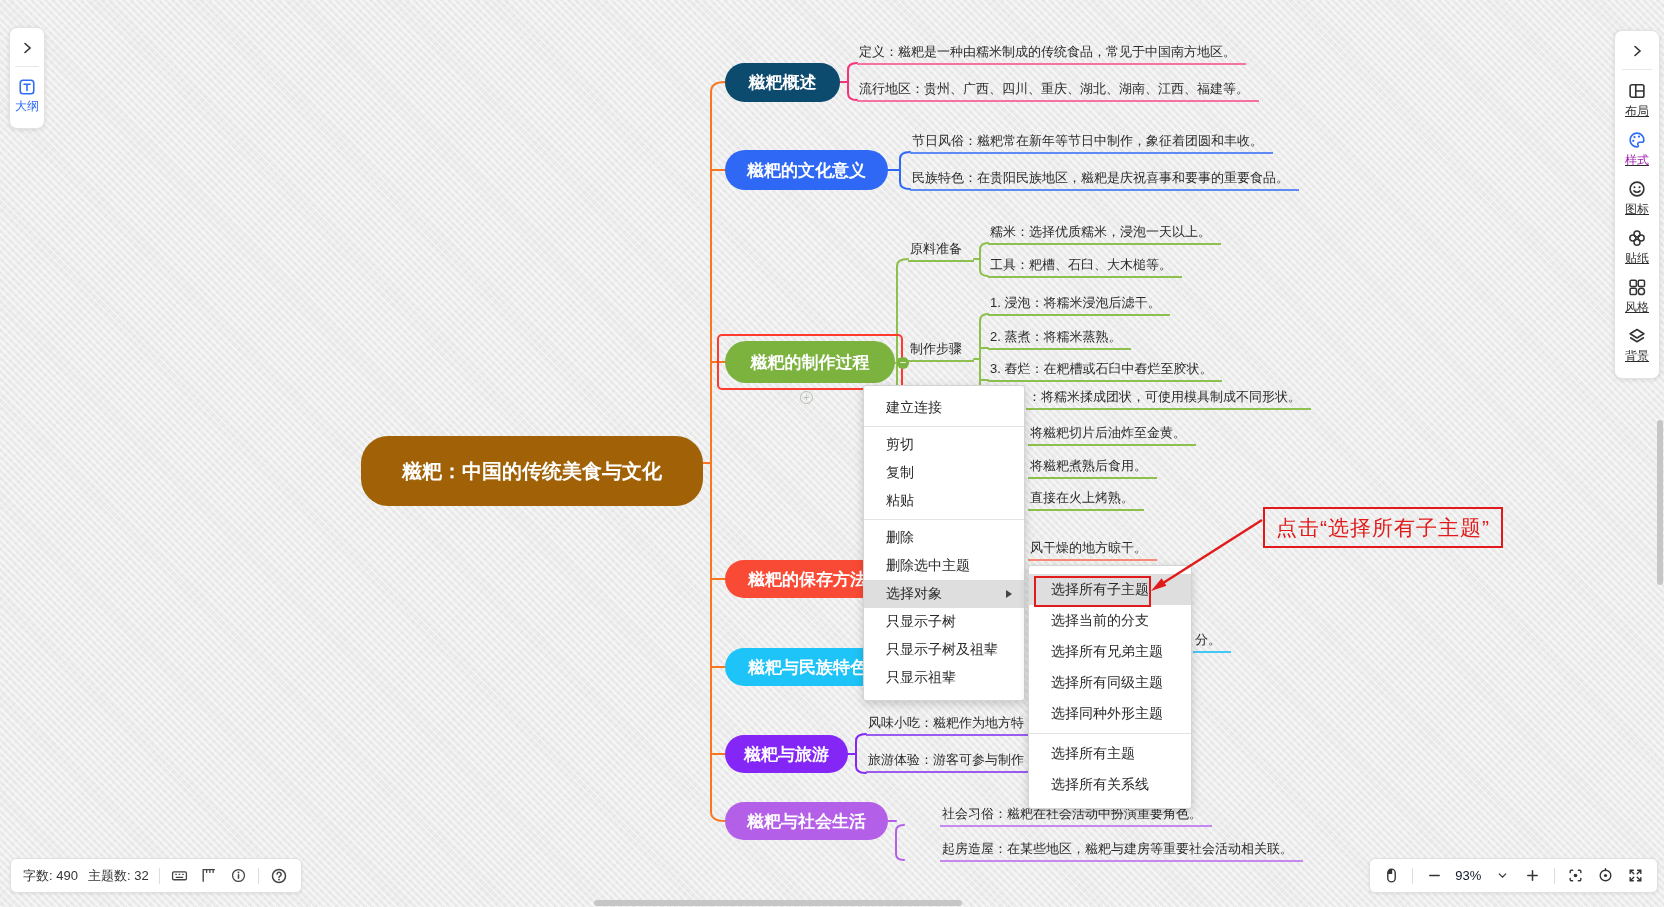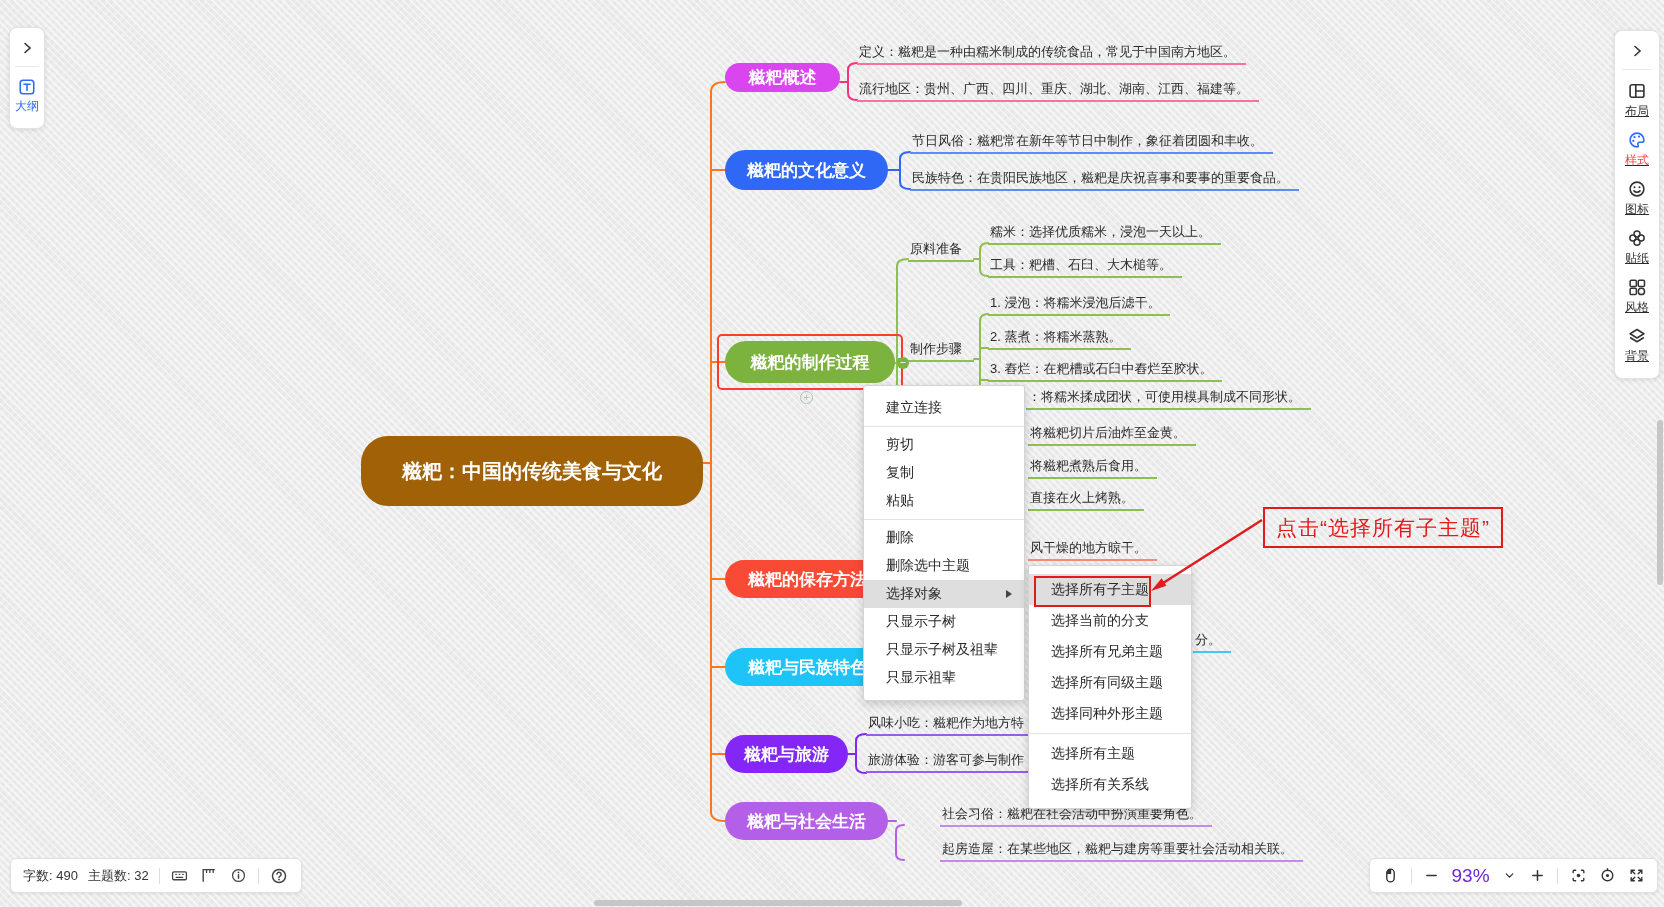--- a/index.html
+++ b/index.html
@@ -67,29 +67,29 @@
     display:flex; align-items:center; justify-content:center; z-index:12; white-space:nowrap;
     background:transparent; letter-spacing:1px;
   }
 
   
   .panel { position:absolute; background:#fff; border:1px solid #e2e2e2; border-radius:8px;
            box-shadow:0 1px 4px rgba(0,0,0,.10); z-index:20; display:flex; flex-direction:column; align-items:center; }
   .panel .sep-h { width:70%; height:1px; background:#e8e8e8; margin:6px 0; }
   .tool { display:flex; flex-direction:column; align-items:center; gap:2px; padding:5px 0; cursor:pointer; width:100%; }
   .tool span.lbl { font-size:12px; color:#333; }
-  .tool.active span.lbl { color:#ef4444; }
+  .tool.active span.lbl { color:#a21caf; }
   .iconbtn { display:flex; align-items:center; justify-content:center; width:24px; height:24px; cursor:pointer; }
 
   
   .bar { position:absolute; background:#fff; border:1px solid #e0e0e0; border-radius:6px;
          box-shadow:0 1px 3px rgba(0,0,0,.08); z-index:20; display:flex; align-items:center; padding:0 12px; gap:10px; }
   .bar .txt { font-size:13px; color:#333; white-space:nowrap; }
   .bar .sep-v { width:1px; height:16px; background:#ddd; }
-  .zoomtxt { font-size:19px; color:#6d28d9;text-align:center; }
+  .zoomtxt { font-size:13px; color:#0f172a;text-align:center; }
 
   
   .sb { position:absolute; background:#c6c6c6; border-radius:3px; z-index:22; }
 </style>
 </head>
 <body>
 
 <svg class="lines">
   <g stroke="#f8771f" stroke-width="2" fill="none" stroke-linecap="round">
     <path d="M703,463 L711,463"></path>
@@ -128,21 +128,21 @@
   <g stroke="#b45fe8" stroke-width="2" fill="none" stroke-linecap="round">
     <path d="M888,821 L896,821"></path>
     <path d="M904,825 Q896,825 896,831 L896,854 Q896,860 904,860"></path>
   </g>
 </svg>
 
 <div class="node central abs" style="left:361px; top:436px; width:342px; height:70px; background:#a16207; border-radius:27px;">
   <span>糍粑：中国的传统美食与文化</span>
 </div>
 
-<div class="node" style="left:725px; top:63px; width:115px; height:29px; background:#d946ef; border-radius:20px;">
+<div class="node" style="left:725px; top:63px; width:115px; height:39px; background:#0c4a6e; border-radius:20px;">
   <span>糍粑概述</span>
 </div>
 <div class="node" style="left:725px; top:150px; width:163px; height:40px; background:#2e68f5; border-radius:20px;">
   <span>糍粑的文化意义</span>
 </div>
 <div class="node" style="left:725px; top:341px; width:170px; height:42px; background:#7cb23e; border-radius:21px;">
   <span>糍粑的制作过程</span>
 </div>
 <div class="sel-rect" style="left:717px; top:334px; width:186px; height:56px;"></div>
 <div class="handle" style="left:897px; top:357px;">−</div>

